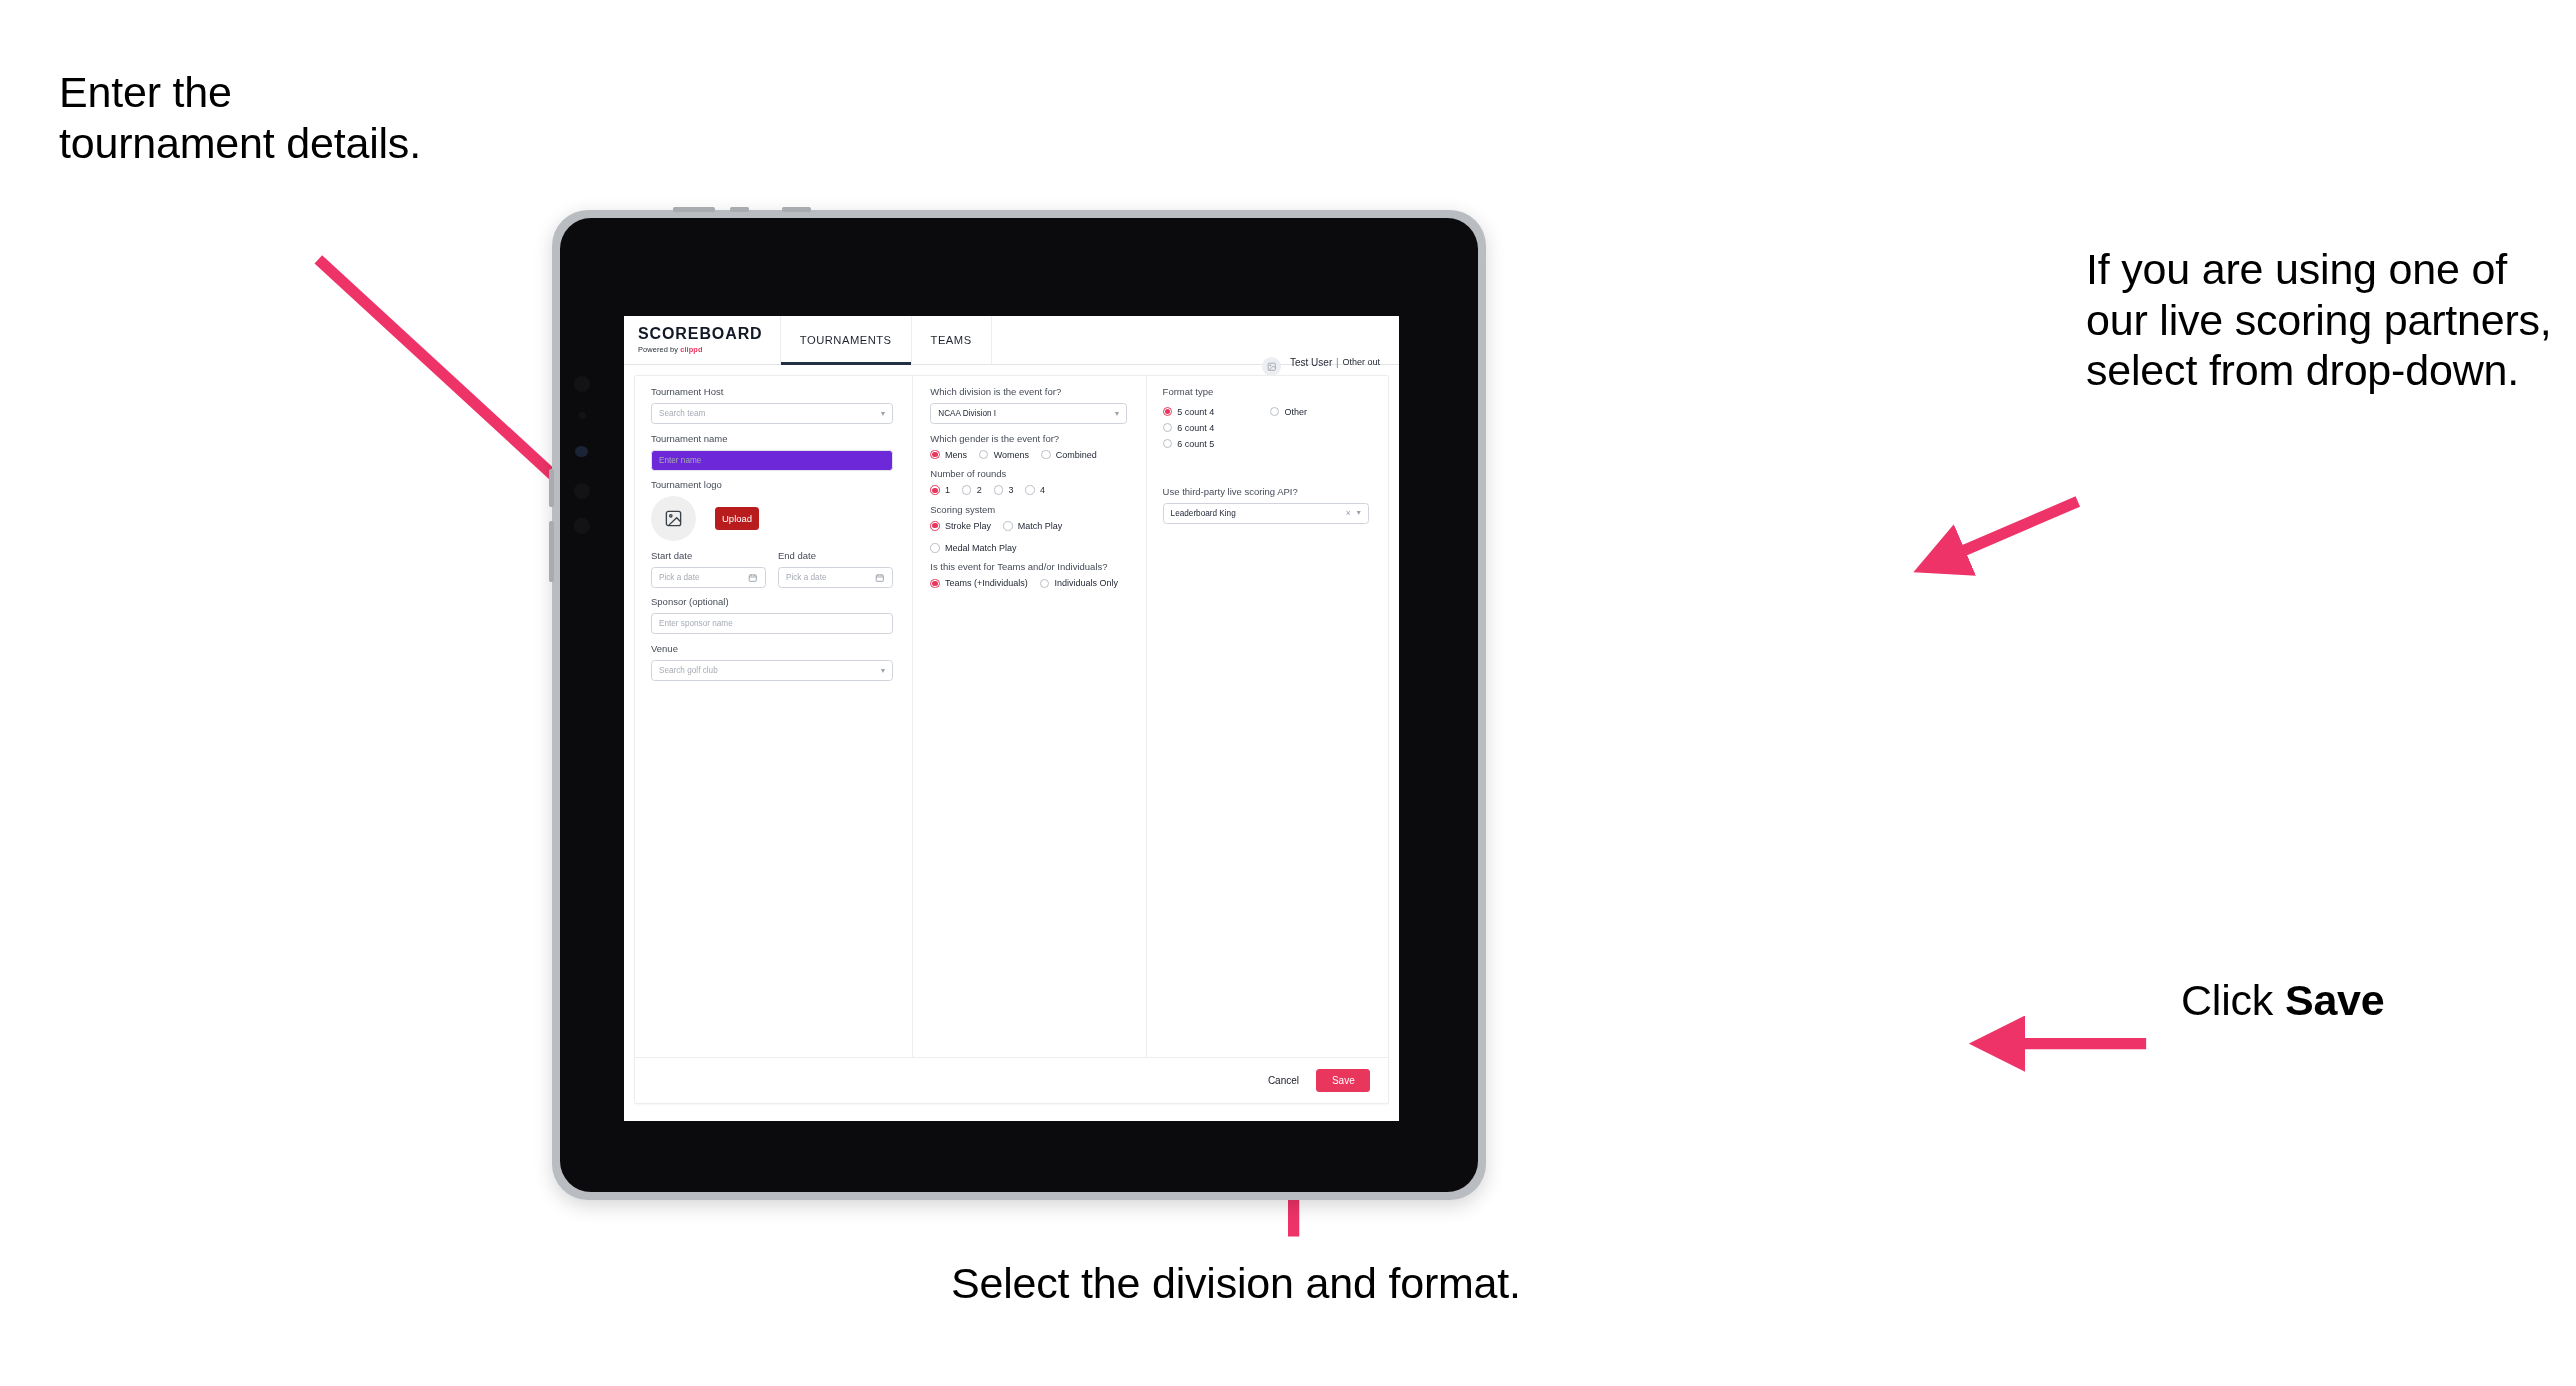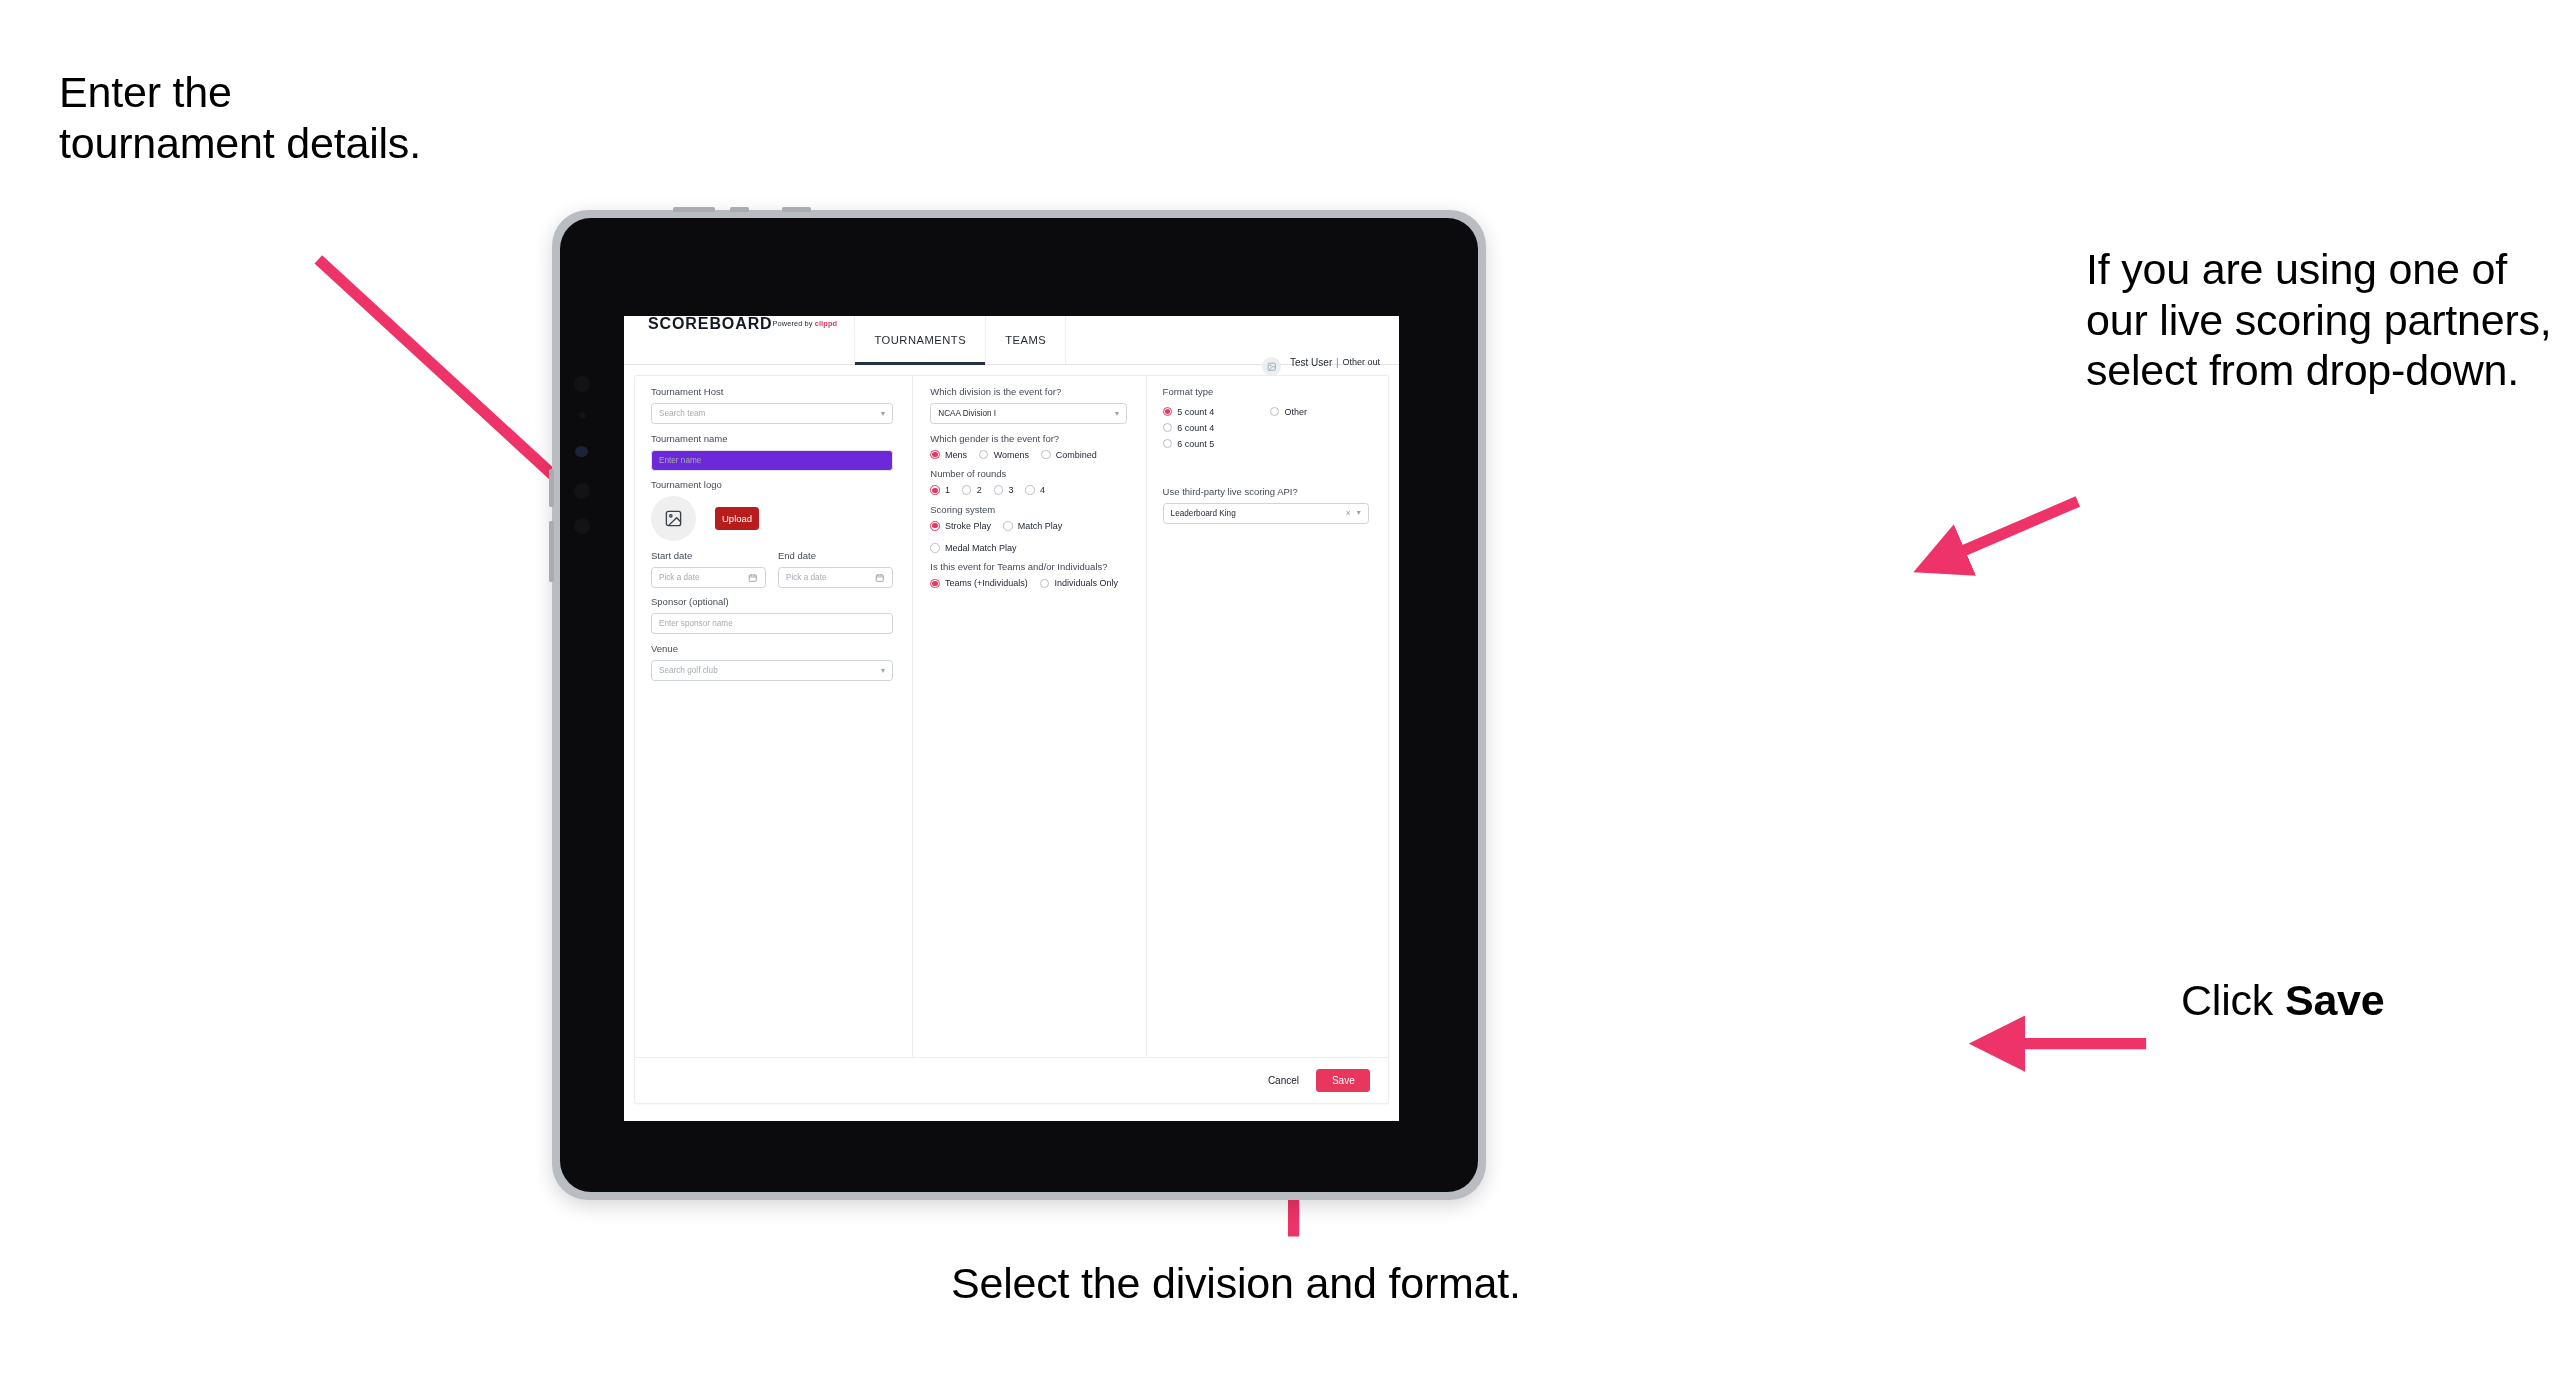--- a/index.html
+++ b/index.html
@@ -76,24 +76,23 @@
 
   
   .appbar {
     height:49px;
     background:#ffffff;
     border-bottom:0.9px solid #e3e4e7;
     display:flex; align-items:stretch;
     position:relative;
   }
   .brand {
-    display:flex; flex-direction:row; justify-content:center;
+    display:flex; flex-direction:column; justify-content:center;
     padding:0 17.3px 0 14px;
     border-right:0.9px solid #eceef0;
-    margin-left:10px;
   }
   .brand-title {
     font-size:16px; font-weight:bold; letter-spacing:0.9px;
     color:#121826; line-height:1;
     font-family:"Liberation Sans", sans-serif;
   }
   .brand-sub {
     font-size:7.4px; color:#262b36; margin-top:2.6px; letter-spacing:0.1px;
   }
   .brand-sub .accent { color:#e8365d; font-weight:bold; }

